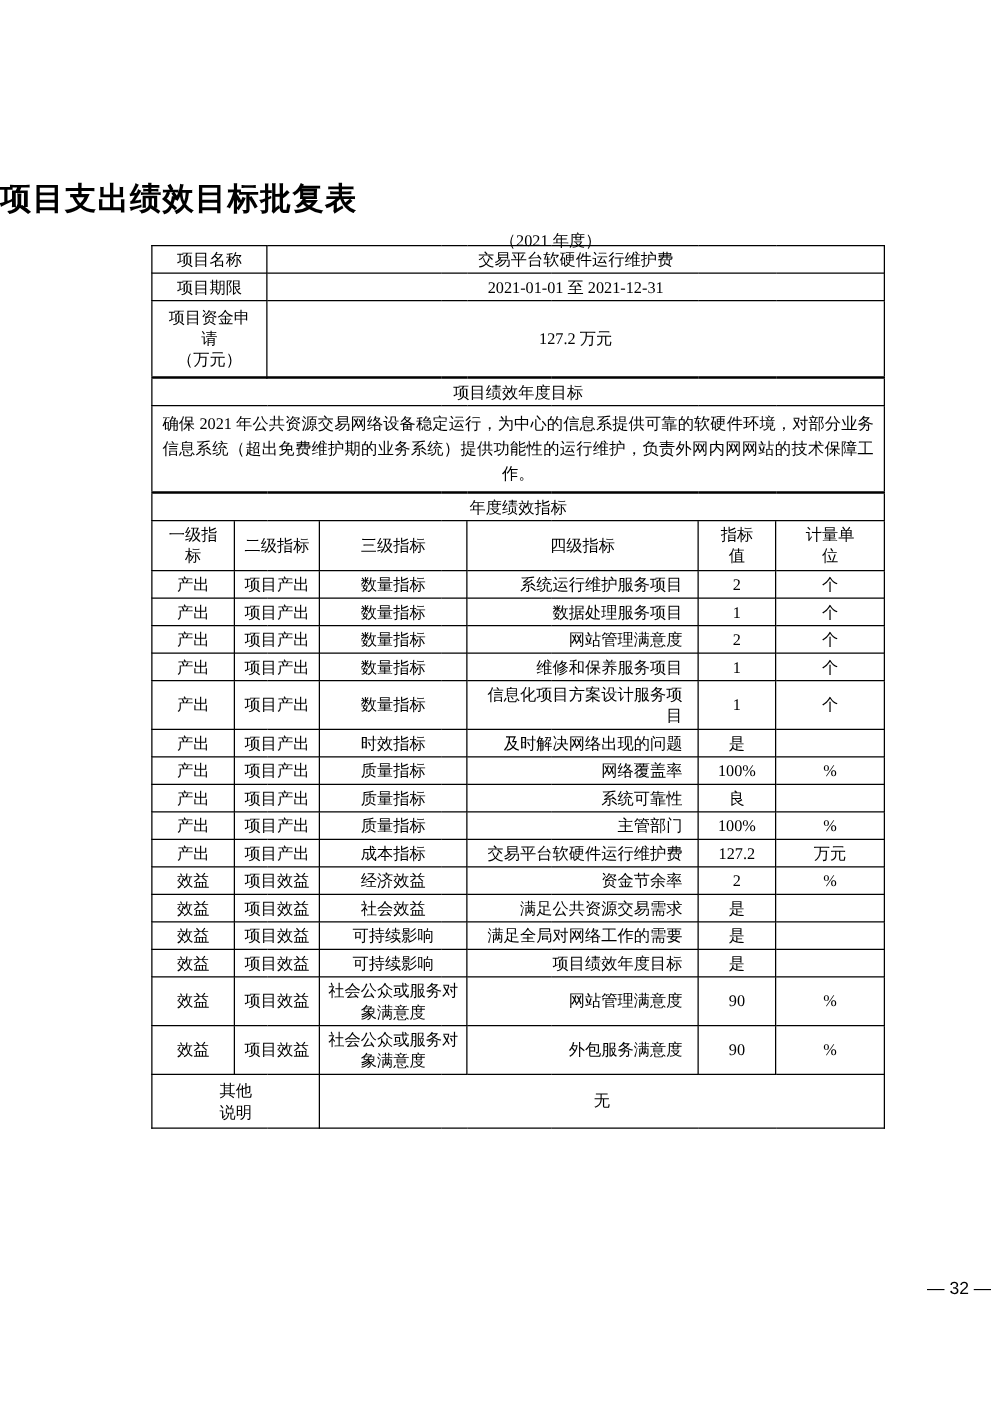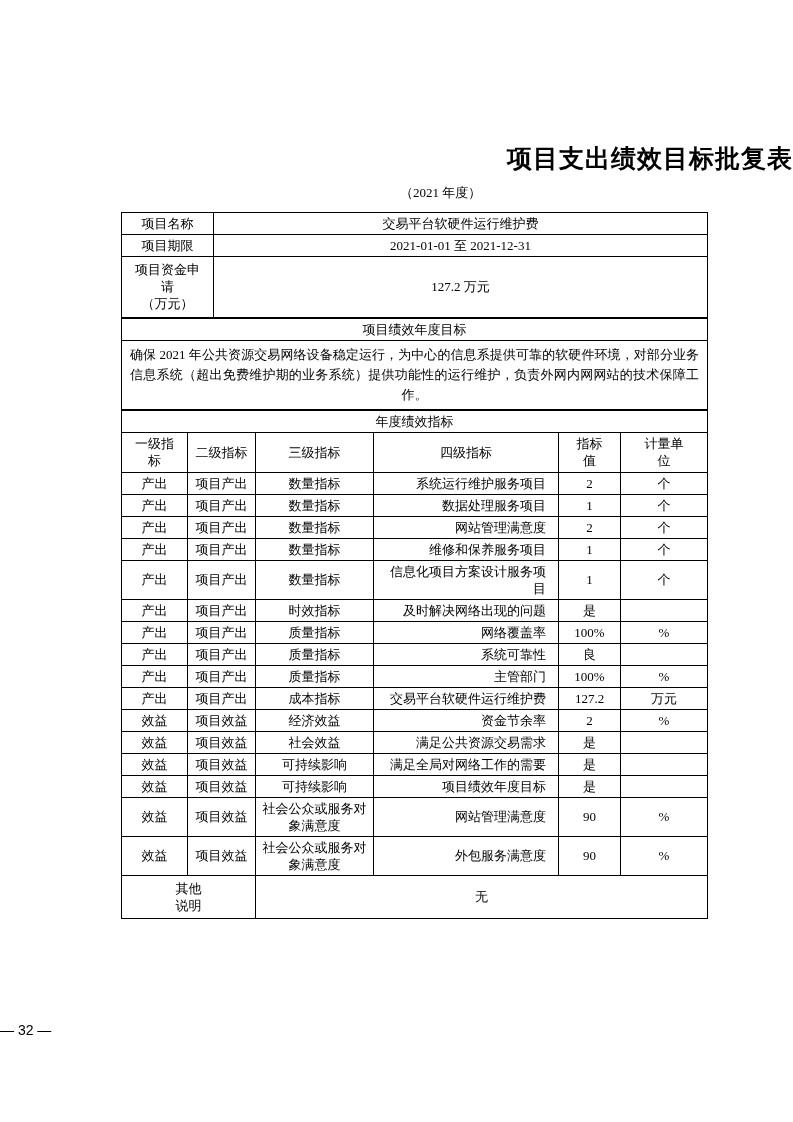--- a/index.html
+++ b/index.html
@@ -5,29 +5,29 @@
   * { margin: 0; padding: 0; box-sizing: border-box; }
   html, body { background: #ffffff; }
   body {
     width: 793px; height: 1122px;
     position: relative;
     font-family: "Liberation Serif", "DejaVu Serif", serif;
     color: #000;
   }
   .page-title {
     position: absolute; top: 142px; left: 0; width: 793px;
-    text-align: right; font-size: 25px; font-weight: 600;
+    text-align: left; font-size: 25px; font-weight: 600;
     letter-spacing: 1px;
   }
   .page-subtitle {
     position: absolute; top: 184px; left: 0; width: 793px;
     text-align: center; font-size: 13px; margin-left: 44px;
   }
   table.main {
-    position: absolute; top: 212px; left: 121px;
+    position: absolute; top: 196px; left: 121px;
     width: 586px; table-layout: fixed;
     border-collapse: collapse;
     font-size: 13px;
   }
   td {
     border: 1px solid #000;
     text-align: center; vertical-align: middle;
     padding: 2px 4px; line-height: 17px; height: 22px;
     overflow: hidden;
   }
@@ -39,21 +39,21 @@
   td.unit-label { padding: 2px 6px; }
   td.goal-text {
     text-align: justify; text-align-last: center;
     padding: 4px 8px; line-height: 20px; height: 64px;
   }
   tr.ind-header td { height: 40px; }
   td.c-l4 { padding: 2px 12px; text-align: right; }
   tr.other-row td { height: 43px; }
   .page-footer {
     position: absolute; top: 1022px; left: 0; width: 793px;
-    text-align: left; font-size: 14px;
+    text-align: right; font-size: 14px;
     font-family: "Liberation Sans", "DejaVu Sans", sans-serif;
   }
 </style>
 </head>
 <body>
 
 <div class="page-title">项目支出绩效目标批复表</div>
 <div class="page-subtitle">（2021 年度）</div>
 
 <table class="main">

